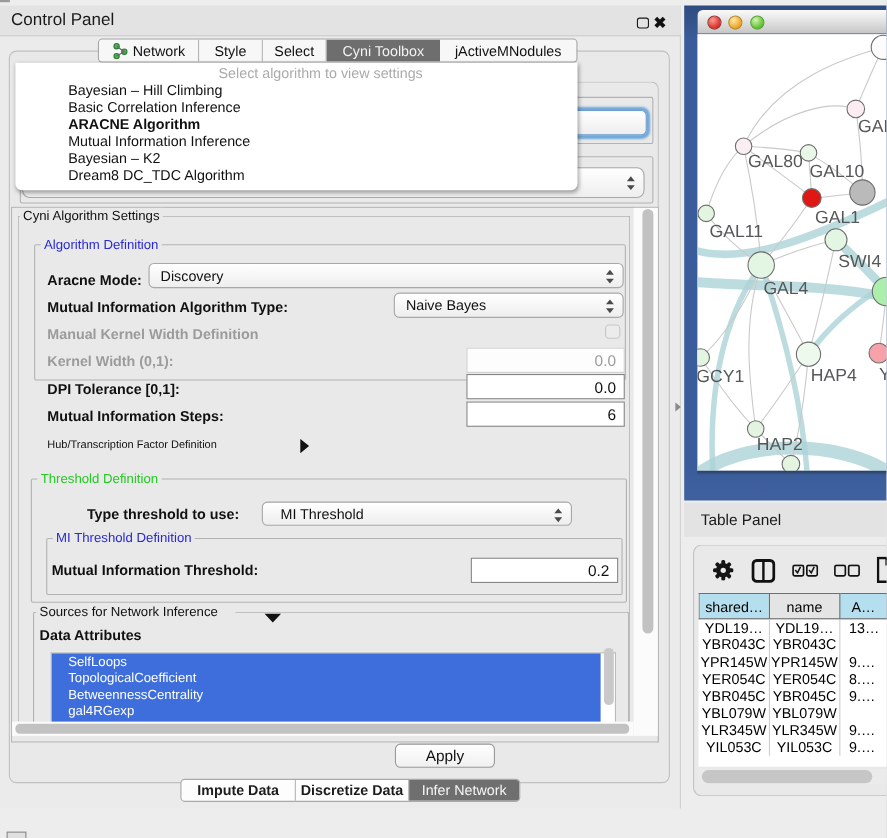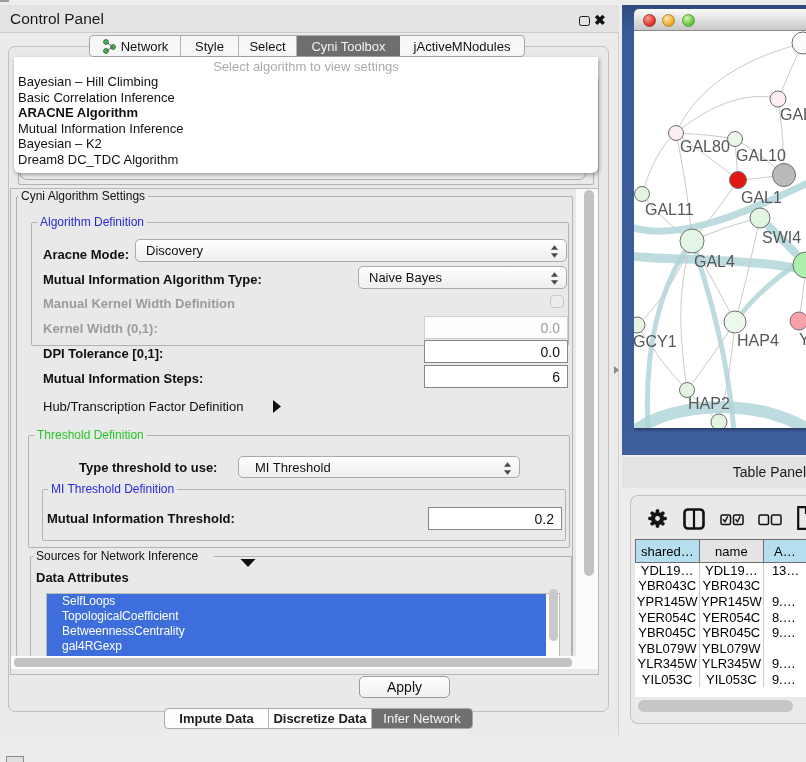--- a/index.html
+++ b/index.html
@@ -27,40 +27,40 @@
 .green { color:#26c826; }
 .bl { font-weight:bold; font-size:13px; color:#101010; white-space:nowrap; }
 .gray { color:#9b9b9b !important; }
 
 #scrollpane { left:10px; top:183px; width:589px; height:487px; border:1px solid #b8b8b8; }
 .combo { position:absolute; height:23px; background:linear-gradient(#ffffff,#eeeeee); border:1px solid #a9a9a9; border-radius:5px; font-size:13px; color:#111; display:flex; align-items:center; padding-left:10px; }
 .arrows { position:absolute; right:7px; top:4px; width:9px; height:15px; }
 .field { position:absolute; height:23px; background:#ffffff; border:1px solid #b9b9b9; font-size:14px; color:#111; text-align:right; padding:3px 7px 0 0; }
 .vthumb { position:absolute; background:#c2c2c2; border-radius:5px; }
 
-#popup { left:14px; top:57px; width:584px; height:116px; background:#fff; border-radius:0 0 6px 6px; box-shadow:1px 2px 4px rgba(0,0,0,0.35); }
+#popup { left:14px; top:57px; width:511px; height:116px; background:#fff; border-radius:0 0 6px 6px; box-shadow:1px 2px 4px rgba(0,0,0,0.35);padding-left:44px; }
 #popup .hint { text-align:center; color:#ababab; font-size:13px; height:17px; padding-top:2px; }
 #popup .item { font-size:13px; color:#111; padding-left:4px; height:15.5px; line-height:15.5px; }
 
 #attrbox { left:46px; top:588px; width:514px; height:67px; background:#fff; border:1px solid #bbb; border-bottom:none; }
 #attrlist { left:47px; top:589px; width:499px; height:66px; background:#3d6edb; }
 #attrlist div { color:#fff; font-size:12px; padding-left:15px; height:15.1px; line-height:15.1px; }
 
 #bottomtabs { left:164px; top:703px; height:21px; display:flex; background:#fdfdfd; border:1px solid #a9a9a9; border-radius:4px; overflow:hidden; }
 #bottomtabs .seg { display:flex; align-items:center; justify-content:center; font-size:13px; font-weight:bold; color:#1c1c1c; border-right:1px solid #b5b5b5; }
 #bottomtabs .seg.sel { background:#6f6f6f; color:#f5f5f5; border-right:none; font-weight:normal; }
 #bottomtabs .seg:last-child { border-right:none; }
 
 #netblue { left:622px; top:5px; width:184px; height:450px; background:linear-gradient(180deg,#2e4c80 0%,#3a5c9a 7%,#3a5c9a 93%,#40619e 100%); }
 #nettitle { left:12px; top:4px; width:172px; height:22px; background:linear-gradient(#fbfbfb,#c7c7c7); border-bottom:1px solid #8a8a8a; border-radius:5px 0 0 0; }
 .light { position:absolute; top:5px; width:13px; height:13px; border-radius:50%; }
 #netcanvas { left:12px; top:26px; width:172px; height:397px; background:#ffffff; }
 #netshadow { left:12px; top:423px; width:172px; height:4px; background:linear-gradient(#2a3e63,rgba(58,92,154,0)); }
 
-#tptitle { left:622px; top:457px; width:184px; height:31px; background:#e3e3e3; font-size:14px; color:#1a1a1a; padding:7px 0 0 15px;text-align:right; }
+#tptitle { left:622px; top:457px; width:184px; height:31px; background:#e3e3e3; font-size:14px; color:#1a1a1a; padding:7px 0 0 15px; }
 #tpanel { left:630px; top:495px; width:176px; height:229px; background:#e9e9e9; border:1px solid #c2c2c2; border-radius:8px 0 0 8px; border-right:none; }
 table.tp { border-collapse:collapse; font-size:13px; table-layout:fixed; }
 table.tp th { background:#b5dfee; border:1px solid #6e6e6e; font-weight:normal; height:23px; }
 table.tp td { text-align:center; height:15.6px; border-left:1px solid #cccccc; overflow:hidden; white-space:nowrap; }
 table.tp td:first-child { border-left:none; }
 </style>
 </head>
 <body>
 <div id="stage">
 <div class="abs" style="left:0; top:0; width:9px; height:2px; background:#9a9a9a;"></div>
@@ -121,21 +121,21 @@
           <path d="M5 15 L9 10 L1 10 Z" fill="#4a4a4a"></path>
         </svg></div>
   <div class="abs bl gray" style="left:43px; top:291px;">Manual Kernel Width Definition</div>
   <div class="abs" style="left:550px; top:290px; width:14px; height:13px; background:#ececec; border:1px solid #c6c6c6; border-radius:4px;"></div>
   <div class="abs bl gray" style="left:43px; top:316px;">Kernel Width (0,1):</div>
   <div class="field" style="left:424px; top:311px; width:144px; color:#9b9b9b; background:#fdfdfd; border-color:#cfcfcf;">0.0</div>
   <div class="abs bl" style="left:43px; top:341px;">DPI Tolerance [0,1]:</div>
   <div class="field" style="left:424px; top:335px; width:144px; border-color:#858585;">0.0</div>
   <div class="abs bl" style="left:43px; top:366px;">Mutual Information Steps:</div>
   <div class="field" style="left:424px; top:360px; width:144px; border-color:#858585;">6</div>
-  <div class="abs" style="left:43px; top:394px; font-size:13px; color:#101010; white-space:nowrap;">Hub/Transcription Factor Definition</div>
+  <div class="abs" style="left:43px; top:394px; font-size:10px; color:#101010; white-space:nowrap;">Hub/Transcription Factor Definition</div>
   <div class="abs" style="left:272px; top:394px;"><svg width="10" height="13">
           <path d="M1 0 L9 6.5 L1 13 Z" fill="#111"></path>
         </svg></div>
 
   <div class="gb" style="left:28px; top:430px; width:542px; height:113px;">
         <span class="lbl green">Threshold Definition</span>
       </div>
   <div class="abs bl" style="left:79px; top:455px;">Type threshold to use:</div>
   <div class="combo" style="left:238px; top:451px; width:282px; height:22px;padding-left:16px;">MI Threshold<svg class="arrows" viewBox="0 0 10 16">
           <path d="M5 1 L9 6 L1 6 Z" fill="#4a4a4a"></path>

